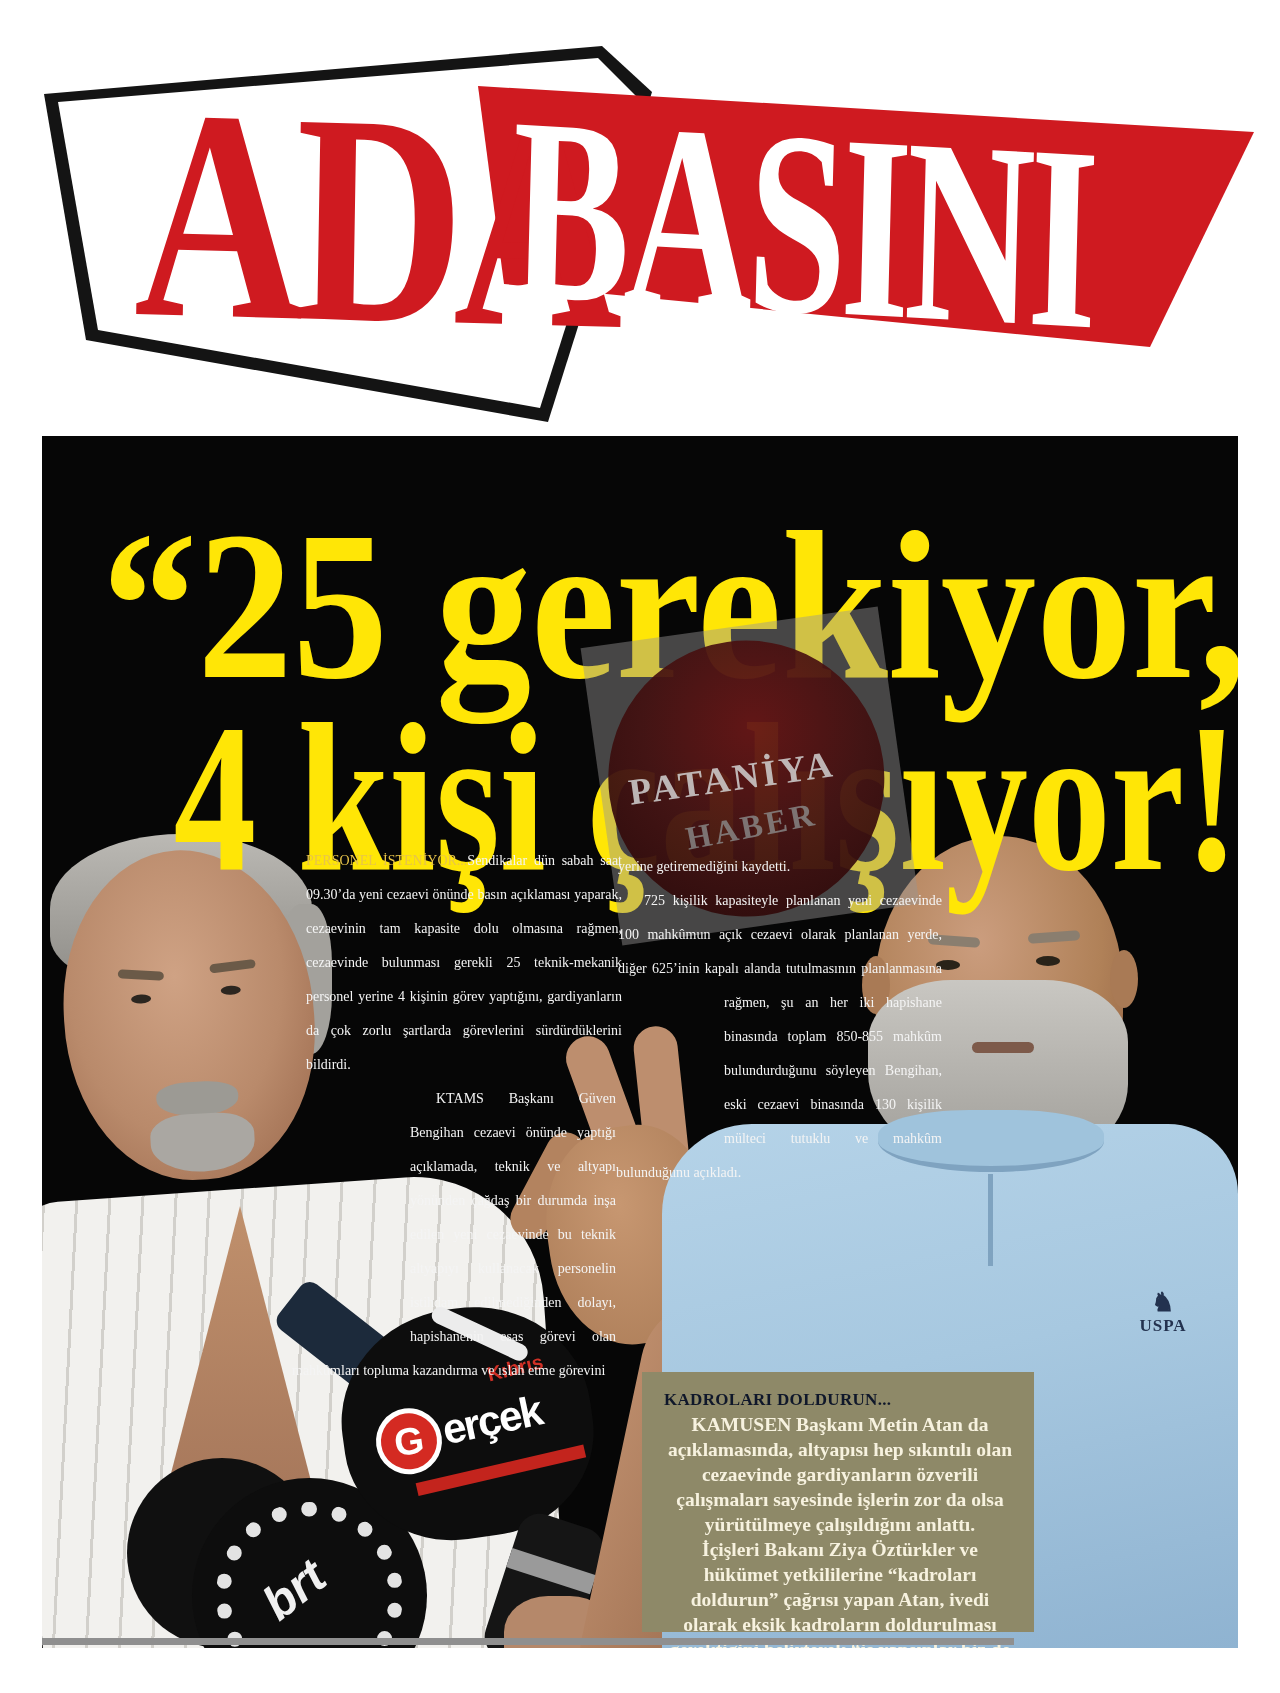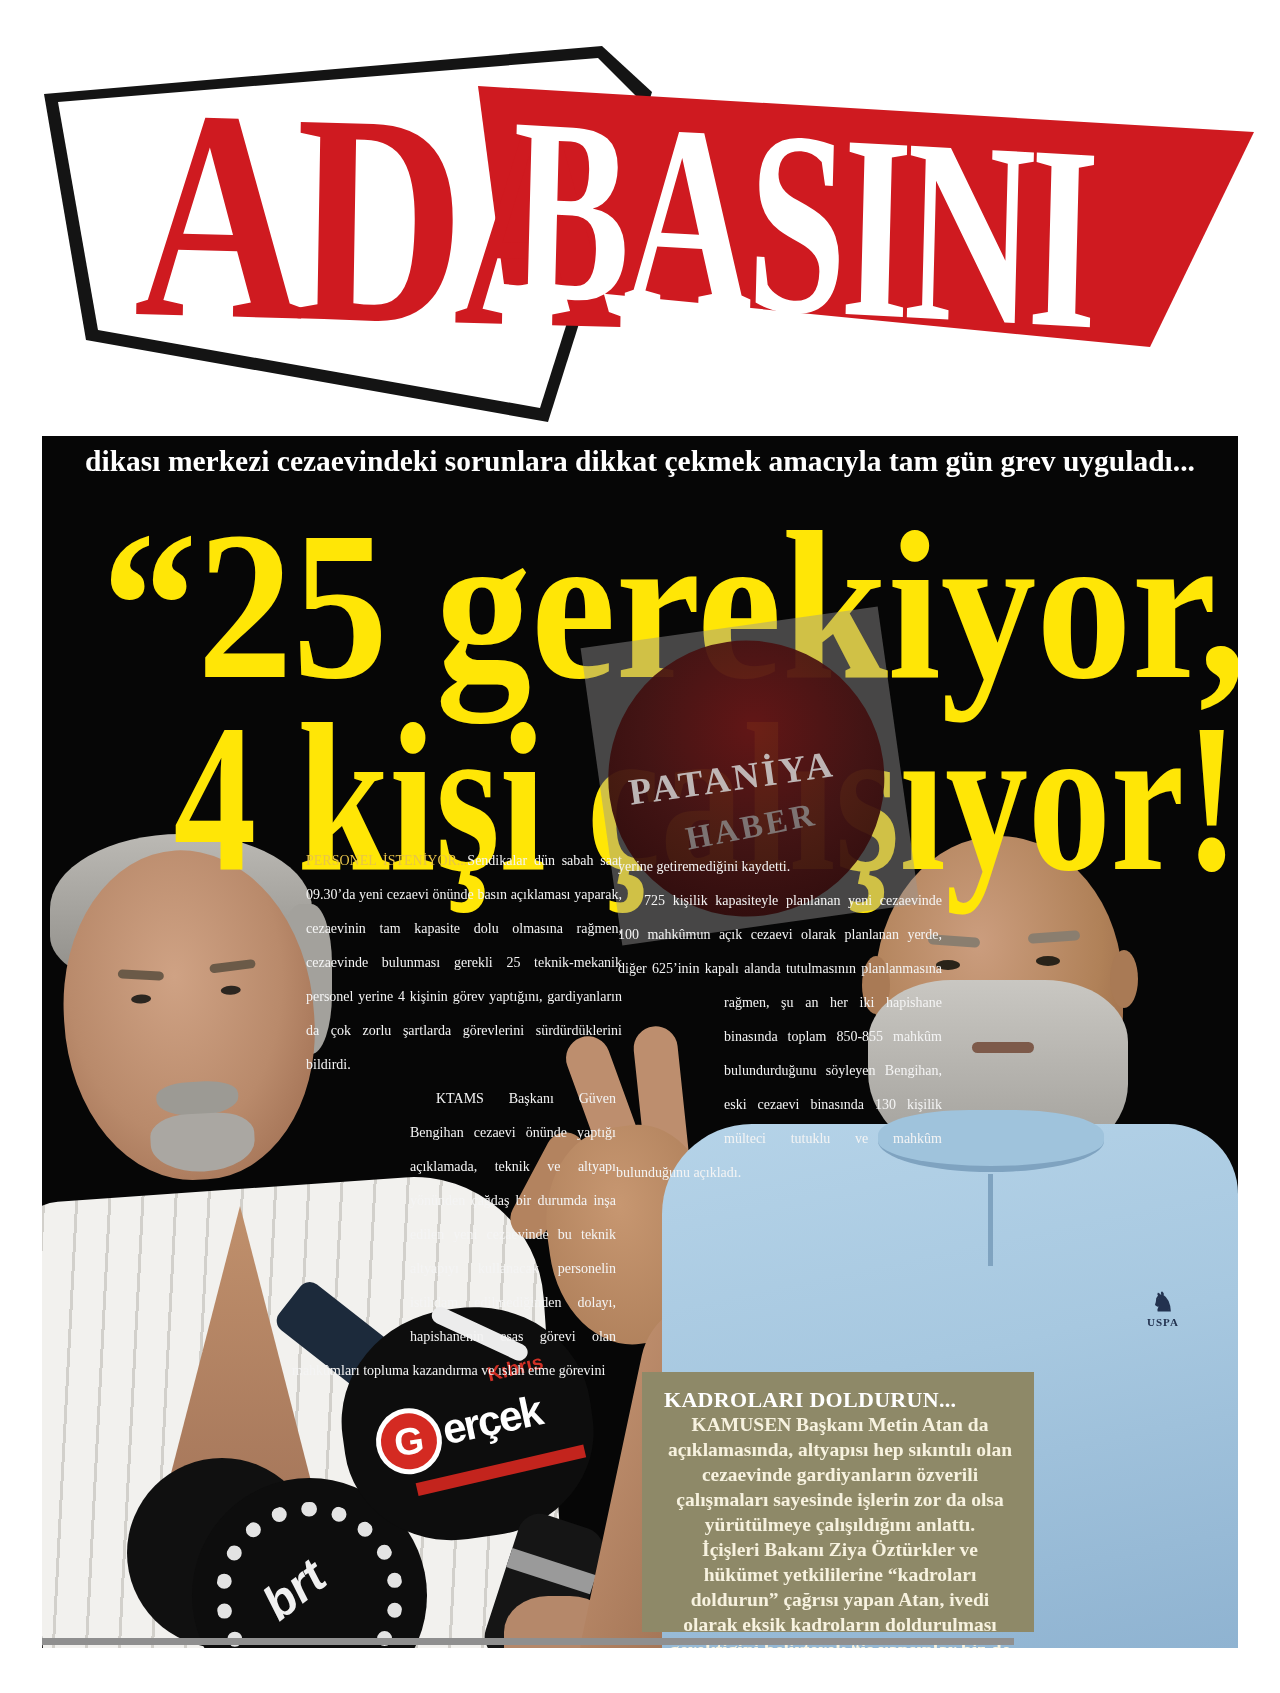--- a/index.html
+++ b/index.html
@@ -80,21 +80,21 @@
   .fr-c { float:right; width:6px;   height:300px; }
   .fr-d { float:right; clear:right; width:92px;  height:200px; }
   .fl-e { float:left;  width:2px;   height:160px; }
   .fl-f { float:left;  clear:left;  width:108px; height:130px; }
 
   
   #info-box {
     position:absolute; left:600px; top:936px; width:392px; height:260px; z-index:8;
     background:#8e8968; padding:15px 18px 10px 22px;
   }
-  #info-box .box-title { color:#ffffff; font-weight:bold; font-size:22px; line-height:25px; letter-spacing:0.3px; }
+  #info-box .box-title { color:#0f172a; font-weight:bold; font-size:17px; line-height:25px; letter-spacing:0.3px; }
   #info-box p { color:#f7f2df; font-weight:bold; font-size:19.5px; line-height:25px; text-align:center; }
 
   
   #photoL { left:0px; top:402px; width:545px; height:810px; z-index:3; }
   .l-shirt {
     position:absolute; left:-14px; top:348px; width:524px; height:480px;
     background:repeating-linear-gradient(97deg, #f2f1ee 0 30px, #d2d0cb 30px 33px);
     transform:rotate(-4deg); border-radius:46px 130px 0 0;
   }
   .l-chest { position:absolute; left:118px; top:368px; width:160px; height:310px;
@@ -169,42 +169,41 @@
     background:#7d5a4a; border-radius:6px; }
   .r-polo { position:absolute; left:182px; top:296px; width:576px; height:524px;
     background:linear-gradient(168deg, #b5d3e8 0%, #a7c8e0 45%, #8fb3d1 100%);
     border-radius:90px 70px 0 0; }
   .r-collar { position:absolute; left:398px; top:282px; width:226px; height:62px;
     background:#9fc3dc; border-radius:42% 42% 52% 52%; border-bottom:6px solid #7fa3c0; }
   .r-placket { position:absolute; left:508px; top:346px; width:5px; height:92px; background:#7fa3c0; }
   .r-uspa { position:absolute; left:648px; top:462px; width:70px; text-align:center;
     color:#23324f; font-weight:bold; }
   .r-uspa .horse { font-size:26px; line-height:26px; }
-  .r-uspa .mark { font-size:11px; letter-spacing:1px; font-family:"Liberation Serif", serif; }
+  .r-uspa .mark { font-size:17px; letter-spacing:1px; font-family:"Liberation Serif", serif; }
 
   .bottom-strip { position:absolute; left:0; top:1202px; width:972px; height:7px;
     background:#8f8f8f; z-index:9; }
 </style>
 </head>
 <body>
 
 <div id="masthead" class="abs">
   <svg id="mast-svg" width="1280" height="436" viewBox="0 0 1280 436">
     <polygon points="44,94 602,46 652,92 548,422 86,340" fill="#141414"></polygon>
     <polygon points="58,102 598,58 638,98 540,408 98,330" fill="#ffffff"></polygon>
     <polygon points="478,86 1254,132 1150,347 504,284" fill="#cf1a20"></polygon>
   </svg>
   <div class="brand-ada">ADA</div>
   <div class="brand-basini">BASINI</div>
 </div>
 
 <div id="content">
 
   <div class="kicker">
-    <div>dikası merkezi cezaevindeki sorunlara dikkat çekmek amacıyla tam gün grev uyguladı...</div>
   </div>
 
   <div id="photoL" class="abs">
     <div class="l-hair"></div>
     <div class="l-hair-side"></div>
     <div class="l-head">
       <div class="l-brow" style="left:56px; top:118px; transform:rotate(6deg);"></div>
       <div class="l-brow" style="left:148px; top:114px; transform:rotate(-4deg);"></div>
       <div class="l-eye" style="left:68px; top:142px;"></div>
       <div class="l-eye" style="left:158px; top:138px;"></div>

